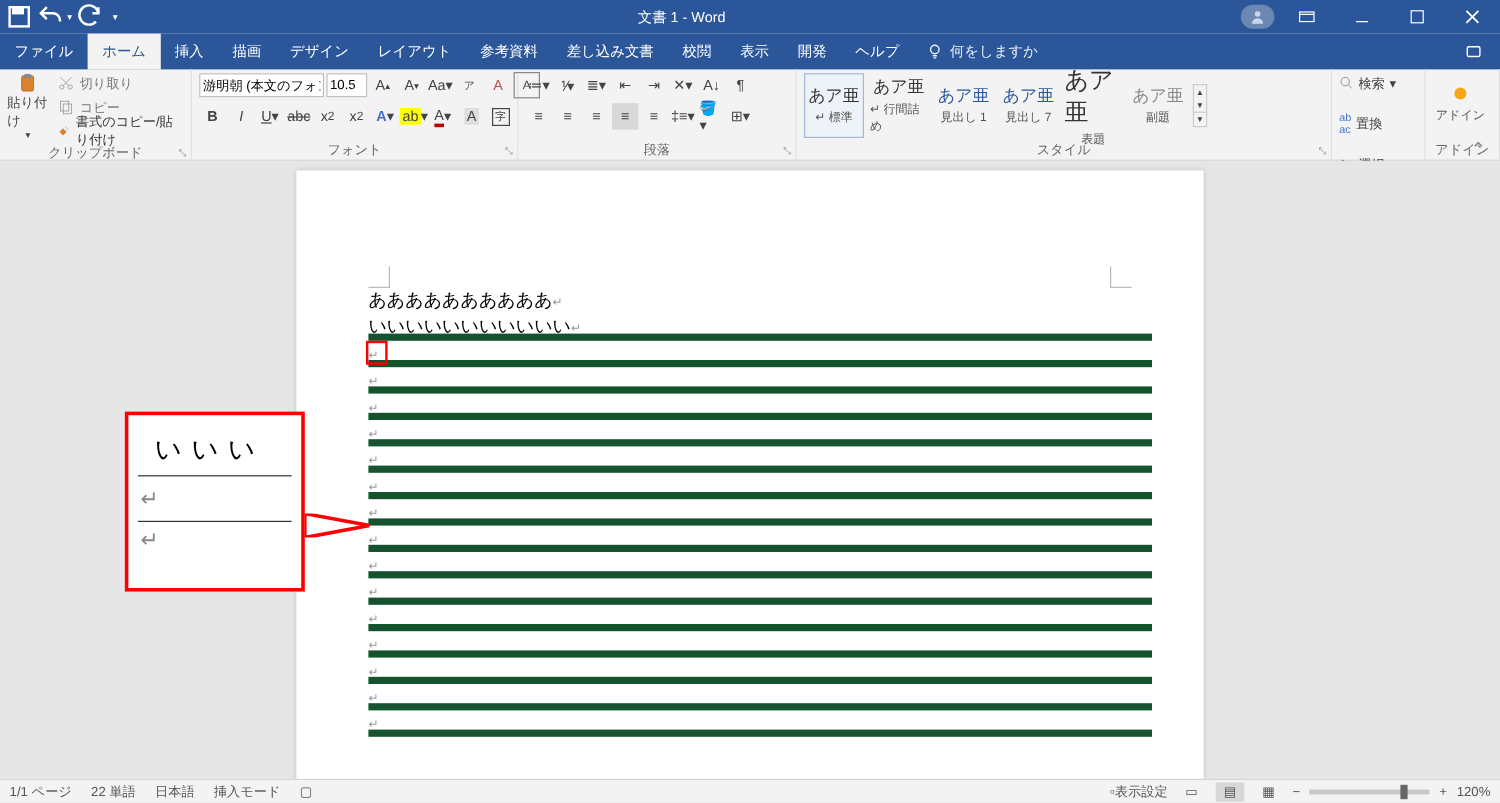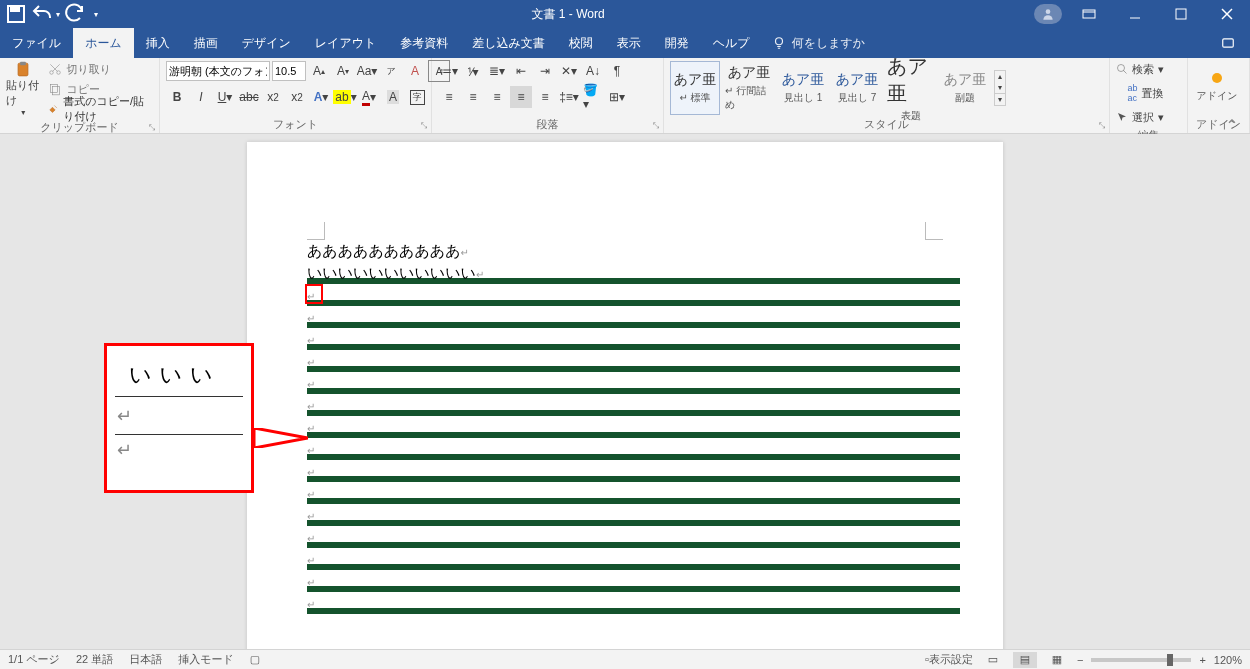--- a/index.html
+++ b/index.html
@@ -37,21 +37,21 @@
 .font-row input, .font-row select { height:20px; font-size:11px; border:1px solid #c0c0c0; background:#fff; padding:0 2px; }
 .icon-btn { width:22px; height:22px; display:flex; align-items:center; justify-content:center; cursor:pointer; font-size:12px; border:1px solid transparent; }
 
 .styles-gallery { display:flex; gap:4px; align-items:center; }
 .style-item { width:50px; height:54px; border:1px solid transparent; display:flex; flex-direction:column; align-items:center; justify-content:center; cursor:pointer; font-size:10px; }
 .style-item.selected { border:1px solid #a5b8d5; background:#eef3fa; }
 .style-item .preview { font-size:14px; color:#333; }
 .style-item .preview.blue { color:#2b579a; }
 .style-item .sname { font-size:10px; color:#555; margin-top:2px; }
 
-.edit-stack { display:flex; flex-direction:column; gap:6px;align-items:flex-end; }
+.edit-stack { display:flex; flex-direction:column; gap:16px; }
 .edit-stack .ebtn { display:flex; align-items:center; gap:4px; height:18px; cursor:pointer; font-size:11px; }
 
 .addin-btn { display:flex; flex-direction:column; align-items:center; justify-content:center; width:46px; cursor:pointer; font-size:10px; color:#555; }
 .addin-btn .dot { width:10px; height:10px; border-radius:50%; background:#f7a614; margin-bottom:6px; }
 
 .canvas-area { position:absolute; top:134px; bottom:20px; left:0; right:0; background:#e6e6e6; }
 .page { position:absolute; left:247px; top:8px; width:756px; background:#fff; height:520px; box-shadow:0 0 4px rgba(0,0,0,.15); }
 .page .margin-mark { position:absolute; width:18px; height:18px; border:1px solid #bbb; }
 .page .mm-tl { top:80px; left:60px; border-right:none; border-bottom:none; transform:rotate(180deg);}
 .page .mm-tr { top:80px; right:60px; border-left:none; border-bottom:none; transform:rotate(180deg);}

